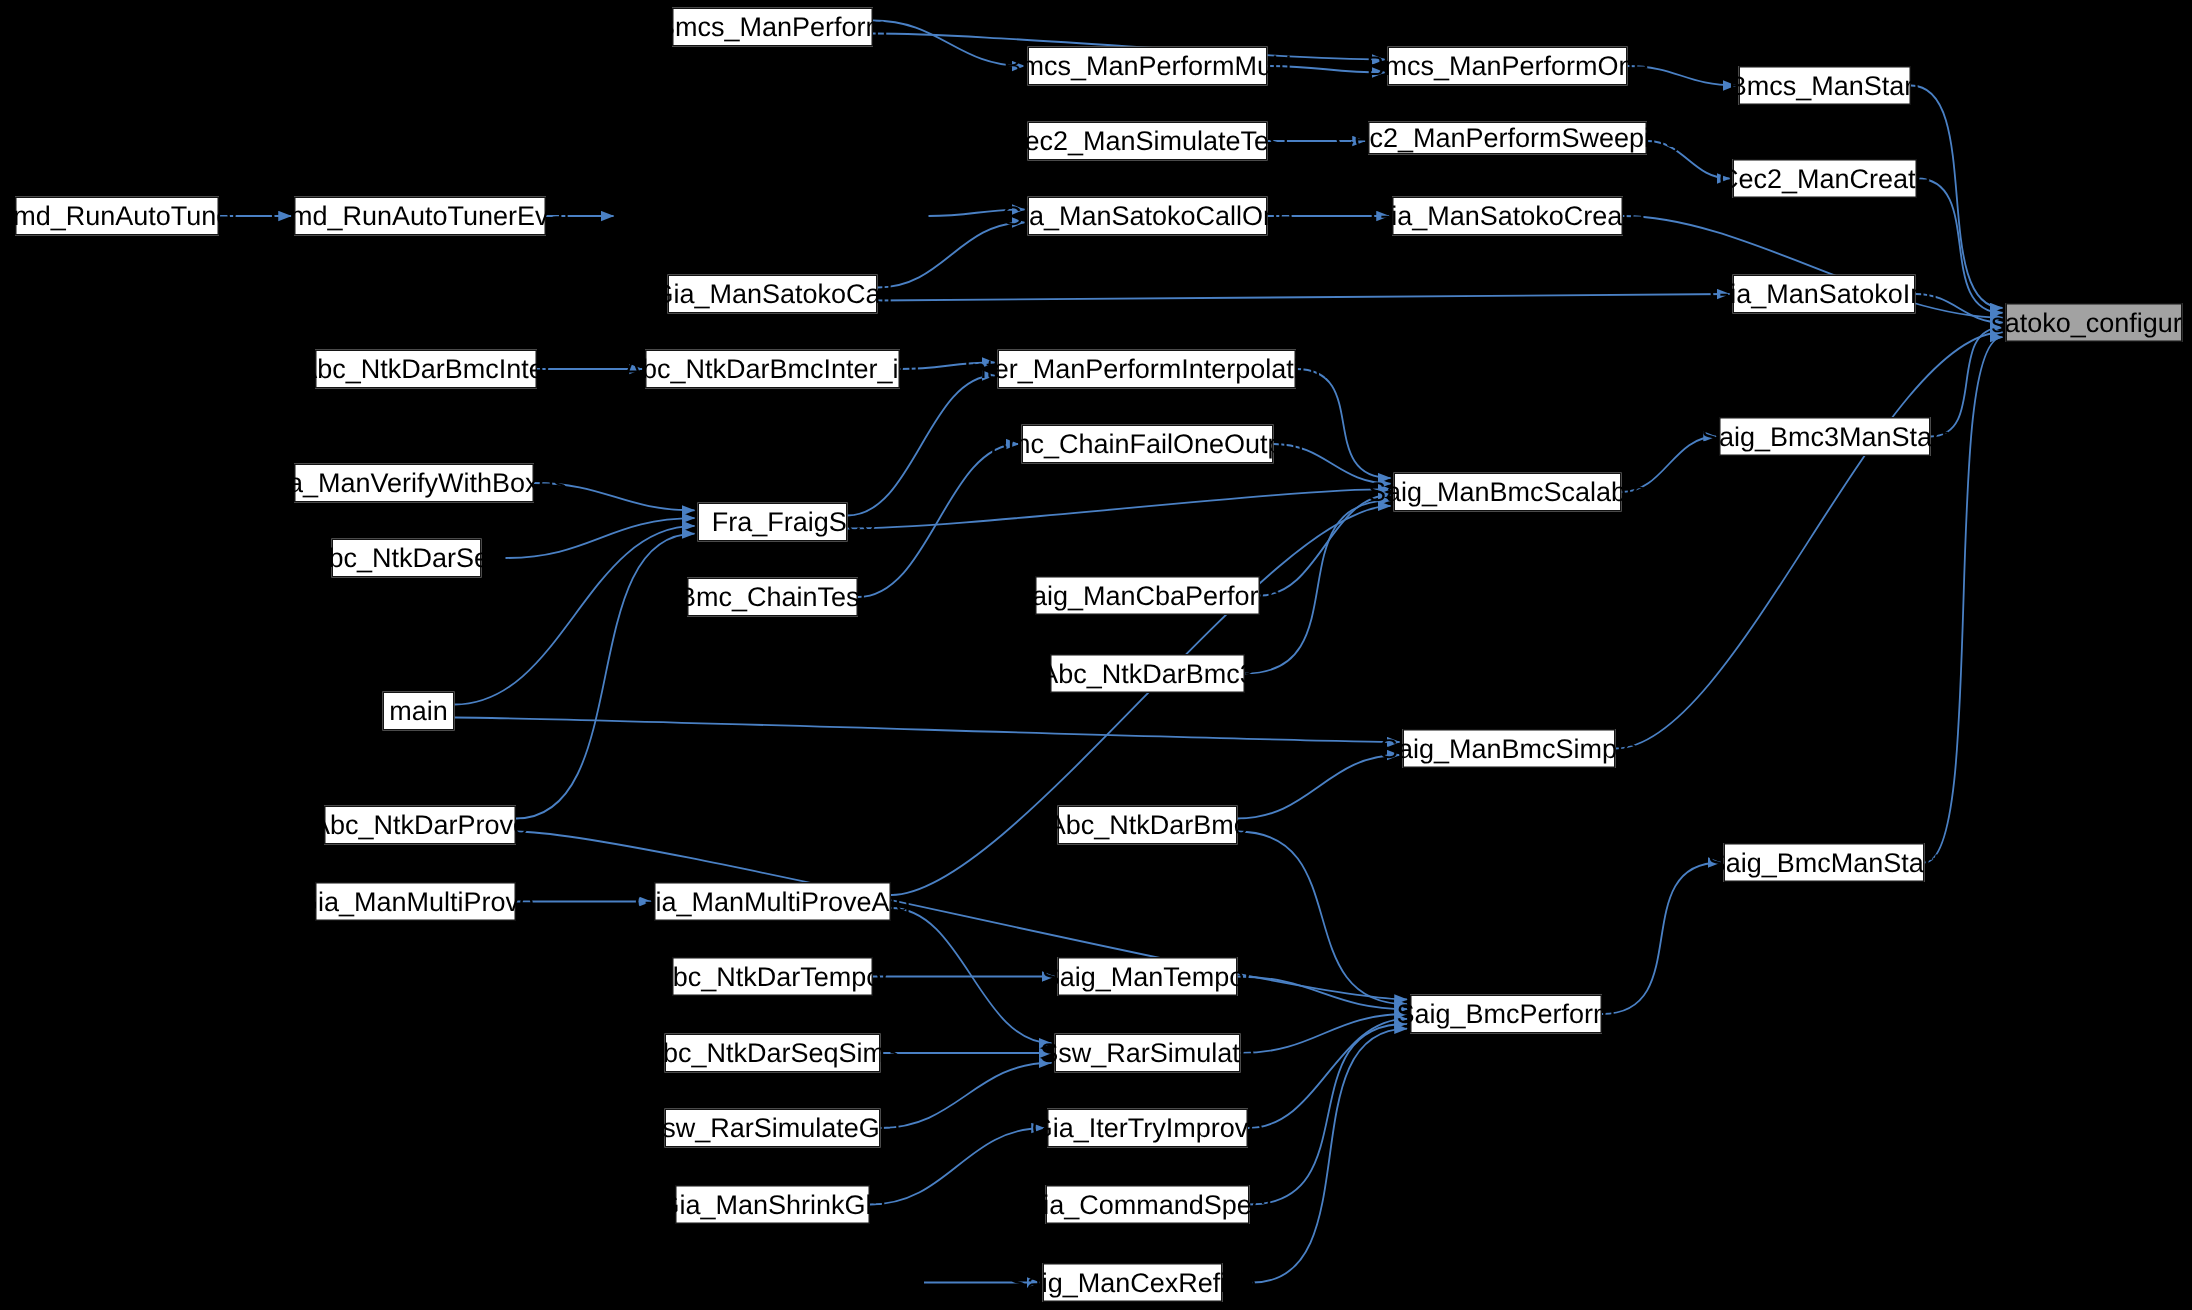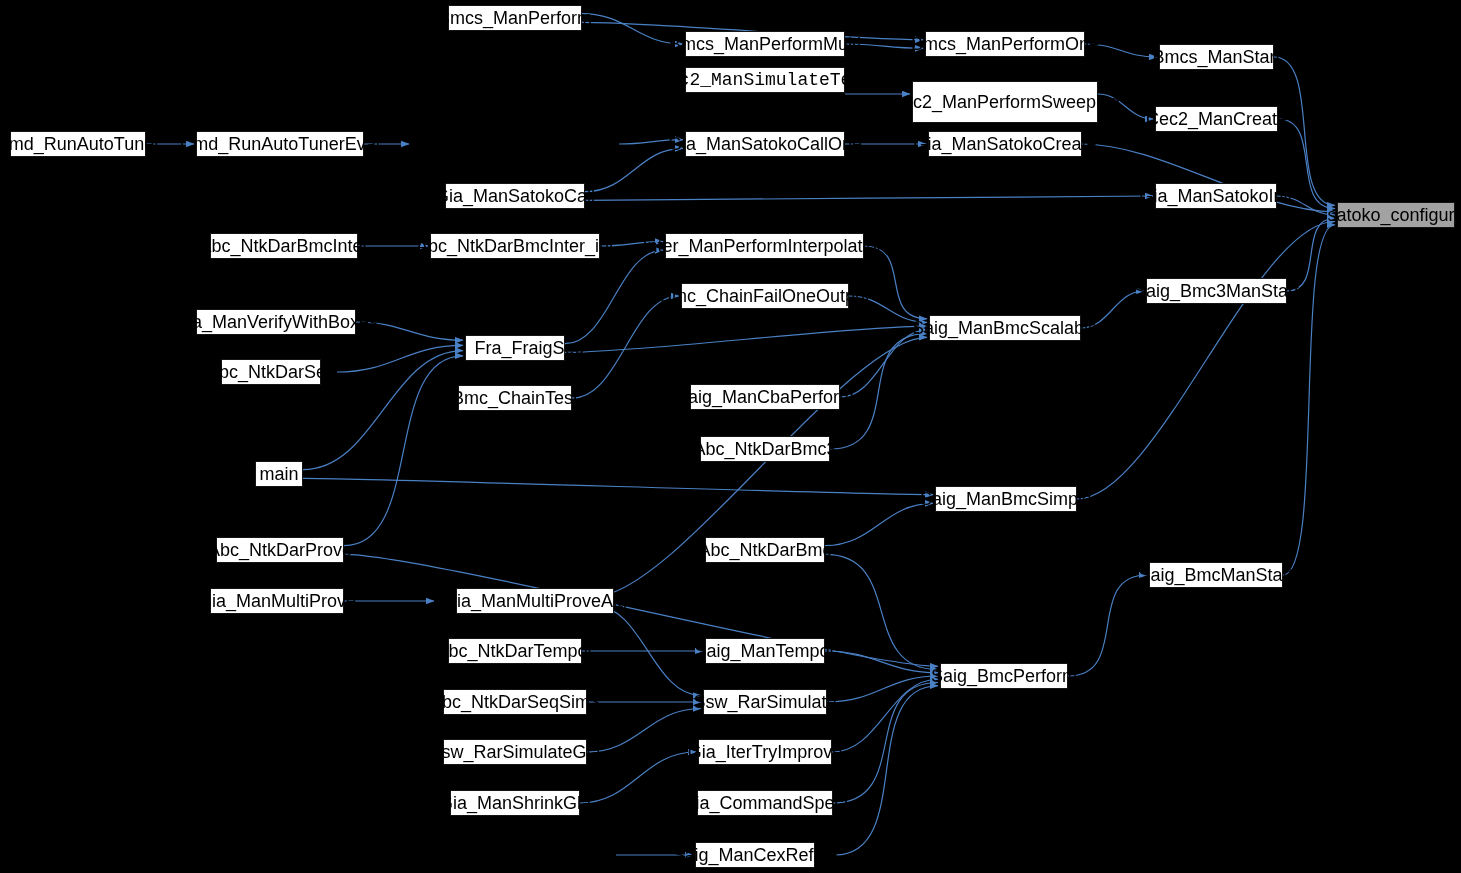--- a/index.html
+++ b/index.html
@@ -115,22 +115,22 @@
       <path d="M616,855 C650.65,855 658.35,855 693,855" class="edge" marker-end="url(#arrowhead)"></path>
       <path d="M835,855 C915,855 858,685.75 938,685.75" class="edge" marker-end="url(#arrowhead)"></path>
       <path d="M1068,676 C1131.2,676 1083.8,575 1147,575" class="edge" marker-end="url(#arrowhead)"></path>
       <path d="M1283,575 C1324.6,575 1293.4,224.75 1335,224.75" class="edge" marker-end="url(#arrowhead)"></path>
     </svg>
   <div class="nodes-layer">
       <div class="node" style="left: 448px; top: 5px; width: 134px; height: 26px;">Bmcs_ManPerform</div>
       <div class="node" style="left: 685px; top: 31px; width: 160px; height: 26px;">Bmcs_ManPerformMulti</div>
       <div class="node" style="left: 925px; top: 31px; width: 160px; height: 26px;">Bmcs_ManPerformOne</div>
       <div class="node" style="left: 1159px; top: 44px; width: 115px; height: 26px;">Bmcs_ManStart</div>
-      <div class="node" style="left: 685px; top: 67px; width: 160px; height: 26px; font-family: Liberation Mono, monospace;">Cec2_ManSimulateTest</div>
-      <div class="node" style="left: 912px; top: 81px; width: 186px; height: 42px;">Cec2_ManPerformSweeping</div>
+      <div class="node" style="left: 685px; top: 81px; width: 160px; height: 26px;">Cec2_ManSimulateTest</div>
+      <div class="node" style="left: 912px; top: 81px; width: 186px; height: 22px;">Cec2_ManPerformSweeping</div>
       <div class="node" style="left: 1155px; top: 106px; width: 123px; height: 26px;">Cec2_ManCreate</div>
       <div class="node" style="left: 10px; top: 131px; width: 136px; height: 26px;">Cmd_RunAutoTuner</div>
       <div class="node" style="left: 196px; top: 131px; width: 168px; height: 26px;">Cmd_RunAutoTunerEval</div>
       <div class="node" style="left: 685px; top: 131px; width: 160px; height: 26px;">Gia_ManSatokoCallOne</div>
       <div class="node" style="left: 928px; top: 131px; width: 154px; height: 26px;">Gia_ManSatokoCreate</div>
       <div class="node" style="left: 445px; top: 183px; width: 140px; height: 26px;">Gia_ManSatokoCall</div>
       <div class="node" style="left: 1155px; top: 183px; width: 122px; height: 26px;">Gia_ManSatokoInit</div>
       <div class="node node-target" style="left: 1337px; top: 202px; width: 118px; height: 26px;">satoko_configure</div>
       <div class="node" style="left: 210px; top: 233px; width: 148px; height: 26px;">Abc_NtkDarBmcInter</div>
       <div class="node" style="left: 430px; top: 233px; width: 170px; height: 26px;">Abc_NtkDarBmcInter_int</div>
@@ -143,21 +143,21 @@
       <div class="node" style="left: 221px; top: 359px; width: 100px; height: 26px;">Abc_NtkDarSec</div>
       <div class="node" style="left: 458px; top: 385px; width: 114px; height: 26px;">Bmc_ChainTest</div>
       <div class="node" style="left: 690px; top: 384px; width: 150px; height: 26px;">Saig_ManCbaPerform</div>
       <div class="node" style="left: 700px; top: 436px; width: 130px; height: 26px;">Abc_NtkDarBmc3</div>
       <div class="node" style="left: 255px; top: 461px; width: 48px; height: 26px;">main</div>
       <div class="node" style="left: 935px; top: 486px; width: 142px; height: 26px;">Saig_ManBmcSimple</div>
       <div class="node" style="left: 216px; top: 537px; width: 128px; height: 26px;">Abc_NtkDarProve</div>
       <div class="node" style="left: 705px; top: 537px; width: 120px; height: 26px;">Abc_NtkDarBmc</div>
       <div class="node" style="left: 1149px; top: 562px; width: 134px; height: 26px;">Saig_BmcManStart</div>
       <div class="node" style="left: 210px; top: 588px; width: 134px; height: 26px;">Gia_ManMultiProve</div>
-      <div class="node" style="left: 456px; top: 588px; width: 158px; height: 26px;">Gia_ManMultiProveAig</div>
+      <div class="node" style="left: 436px; top: 588px; width: 158px; height: 26px;">Gia_ManMultiProveAig</div>
       <div class="node" style="left: 448px; top: 638px; width: 134px; height: 26px;">Abc_NtkDarTempor</div>
       <div class="node" style="left: 705px; top: 638px; width: 120px; height: 26px;">Saig_ManTempor</div>
       <div class="node" style="left: 940px; top: 663px; width: 128px; height: 26px;">Saig_BmcPerform</div>
       <div class="node" style="left: 443px; top: 689px; width: 144px; height: 26px;">Abc_NtkDarSeqSim3</div>
       <div class="node" style="left: 703px; top: 689px; width: 124px; height: 26px;">Ssw_RarSimulate</div>
       <div class="node" style="left: 443px; top: 739px; width: 144px; height: 26px;">Ssw_RarSimulateGia</div>
       <div class="node" style="left: 698px; top: 739px; width: 134px; height: 26px;">Gia_IterTryImprove</div>
       <div class="node" style="left: 450px; top: 790px; width: 130px; height: 26px;">Gia_ManShrinkGla</div>
       <div class="node" style="left: 697px; top: 790px; width: 136px; height: 26px;">Gia_CommandSpecI</div>
       <div class="node" style="left: 695px; top: 842px; width: 120px; height: 26px; text-align: center;">Saig_ManCexRefine</div>

